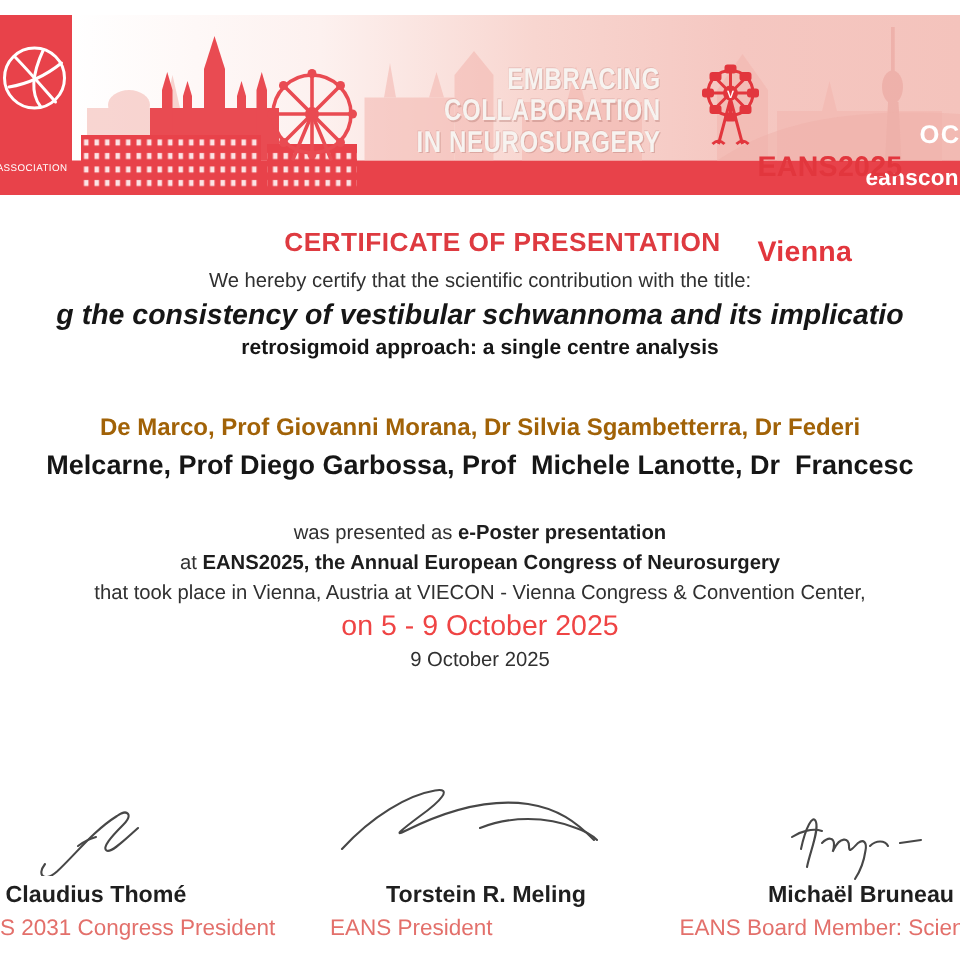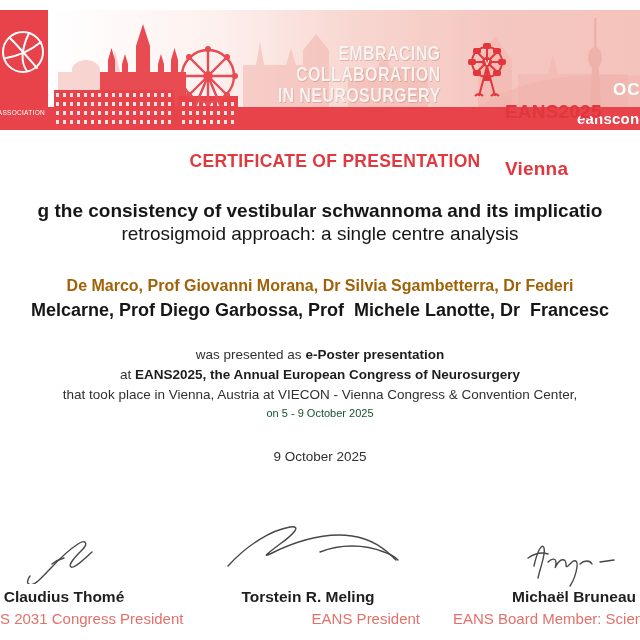--- a/index.html
+++ b/index.html
@@ -24,39 +24,39 @@
     font-size:19px;line-height:19px;letter-spacing:.2px;white-space:pre;}
   .event-date{position:absolute;left:613px;top:35px;color:#ffffff;font-weight:bold;white-space:pre;}
   .event-date .month{font-size:17px;line-height:17px;letter-spacing:1px;display:block;}
   .event-date .day{font-size:33px;line-height:32px;display:block;margin-top:1px;}
   .website{position:absolute;left:529px;top:0;height:23px;line-height:23px;color:#ffffff;
     font-weight:bold;font-size:15px;letter-spacing:.2px;white-space:pre;}
   
   .line{position:absolute;left:0;right:0;text-align:center;white-space:pre;}
   .heading{top:151px;font-size:17.5px;font-weight:bold;color:#de3a40;letter-spacing:.3px;padding-left:30px;}
   .intro{top:179px;font-size:13.5px;color:#303030;}
-  .title1{top:200px;font-size:19px;font-weight:bold;color:#161616;}
-  .title2{top:223px;font-size:19px;font-weight:normal;color:#161616;}
+  .title1{top:200px;font-size:19px;font-weight:bold;color:#161616;font-style:italic;}
+  .title2{top:223px;font-size:14px;font-weight:bold;color:#161616;}
   .by{top:258px;font-size:13.5px;color:#303030;}
   .auth1{top:277px;font-size:16px;font-weight:bold;color:#a16207;}
   .auth2{top:300px;font-size:18px;font-weight:bold;color:#161616;}
   .present{top:347px;font-size:13.5px;color:#303030;}
   .congress{top:367px;font-size:13.5px;color:#303030;text-align:center;}
   .venue{top:387px;font-size:13.5px;color:#303030;}
-  .dates{top:407px;font-size:11px;color:#14532d;}
-  .issue{top:449px;font-size:13.5px;color:#303030;text-align:center;}
+  .dates{top:407px;font-size:19px;color:#ef4444;}
+  .issue{top:432px;font-size:13.5px;color:#303030;text-align:center;}
   .b{font-weight:bold;color:#1d1d1d;}
   
   .sig{position:absolute;}
   .sig path{fill:none;stroke:#474747;stroke-width:1.4;stroke-linecap:round;stroke-linejoin:round;}
   .sig-name{position:absolute;top:588px;font-size:15.5px;font-weight:bold;color:#1f1f1f;
     text-align:center;white-space:pre;}
   .sig-role{position:absolute;top:610px;font-size:15px;color:#e3706b;white-space:pre;}
-  .name1{left:-21px;width:170px;} .name2{left:208px;width:200px;text-align:center;} .name3{left:474px;width:200px;text-align:center;}
-  .role1{left:0;} .role2{left:220px;width:200px;text-align:right;} .role3{left:453px;}
+  .name1{left:-21px;width:170px;} .name2{left:224px;width:200px;text-align:center;} .name3{left:474px;width:200px;text-align:center;}
+  .role1{left:0;} .role2{left:220px;width:200px;text-align:left;} .role3{left:453px;}
 </style>
 </head>
 <body>
 
 <div class="canvas">
 
   <div class="banner">
     <div class="banner-bg"></div>
     <div class="banner-strip">
       <span class="website">eanscongr</span>
@@ -176,20 +176,21 @@
         </g>
       </svg>
       <div class="org-lines">
         <div>ASSOCIATION</div>
         <div>ICAL SOCIETIES</div>
       </div>
     </div>
   </div>
 
   <div class="line heading">CERTIFICATE OF PRESENTATION</div>
+  <div class="line intro">We hereby certify that the scientific contribution with the title:</div>
   <div class="line title1">g the consistency of vestibular schwannoma and its implicatio</div>
   <div class="line title2">retrosigmoid approach: a single centre analysis</div>
   <div class="line auth1">De Marco, Prof Giovanni Morana, Dr Silvia Sgambetterra, Dr Federi</div>
   <div class="line present"><span>was presented as </span><span class="b">e-Poster presentation</span></div>
 
   <div class="line auth2">Melcarne, Prof Diego Garbossa, Prof  Michele Lanotte, Dr  Francesc</div>
   <div class="line congress"><span>at </span><span class="b">EANS2025, the Annual European Congress of Neurosurgery</span></div>
   <div class="line venue">that took place in Vienna, Austria at VIECON - Vienna Congress &amp; Convention Center,</div>
   <div class="line dates">on 5 - 9 October 2025</div>
   <div class="line issue">9 October 2025</div>

